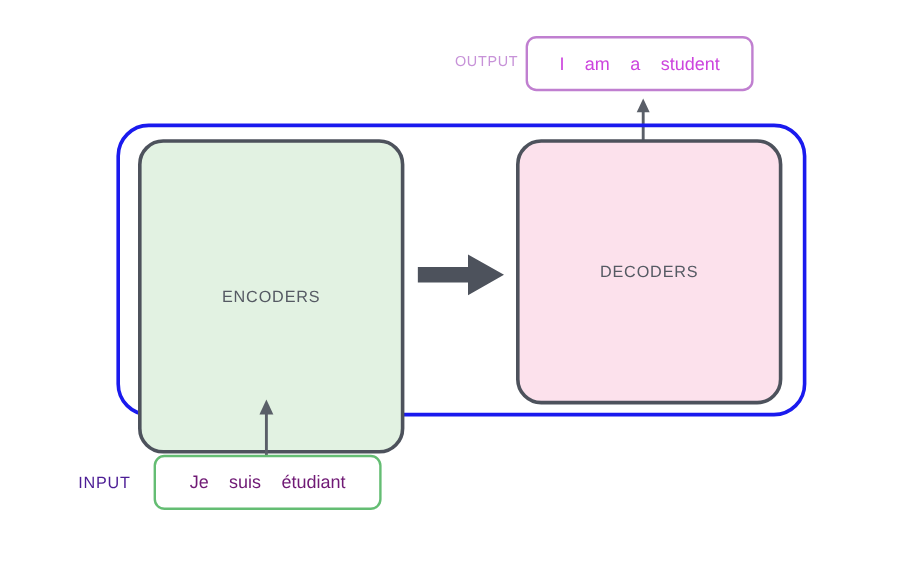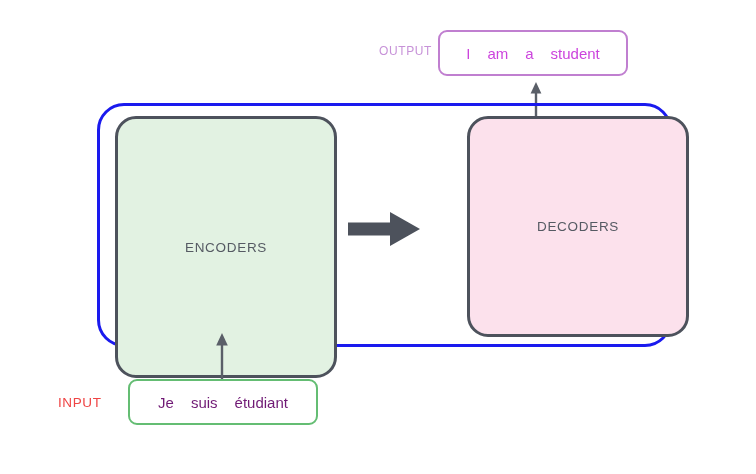--- a/index.html
+++ b/index.html
@@ -85,21 +85,20 @@
     width: 222px;
     height: 262px;
     background: #e2f2e2;
   }
   #decoders-box {
     left: 430px;
     top: 116px;
     width: 222px;
     height: 221px;
     background: #fce1ec;
-    margin-left: 37px;
   }
   .stack-label {
     font-size: 13.5px;
     letter-spacing: 0.7px;
     color: #555a63;
     font-weight: 400;
     white-space: nowrap;
   }
 
   
@@ -127,24 +126,24 @@
     width: 24px;
     height: 54px;
   }
 
   
   #input-label {
     position: absolute;
     left: 58px;
     top: 395px;
     width: 58px;
-    text-align: left;
+    text-align: center;
     font-size: 13.5px;
     letter-spacing: 0.6px;
-    color: #ef4444;
+    color: #4c1d95;
     font-weight: 400;
     white-space: nowrap;
   }
   #input-box {
     position: absolute;
     left: 128px;
     top: 379px;
     width: 190px;
     height: 46px;
     box-sizing: border-box;

